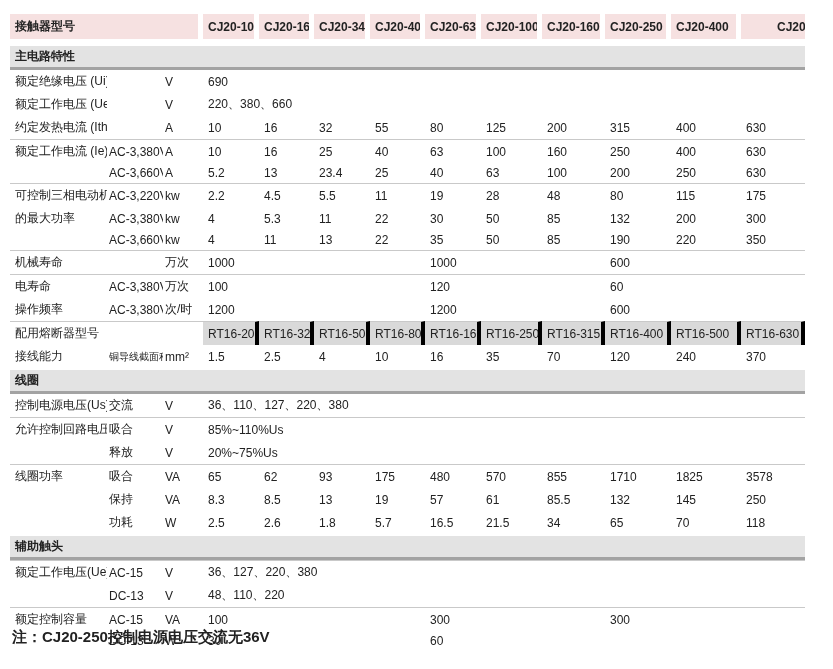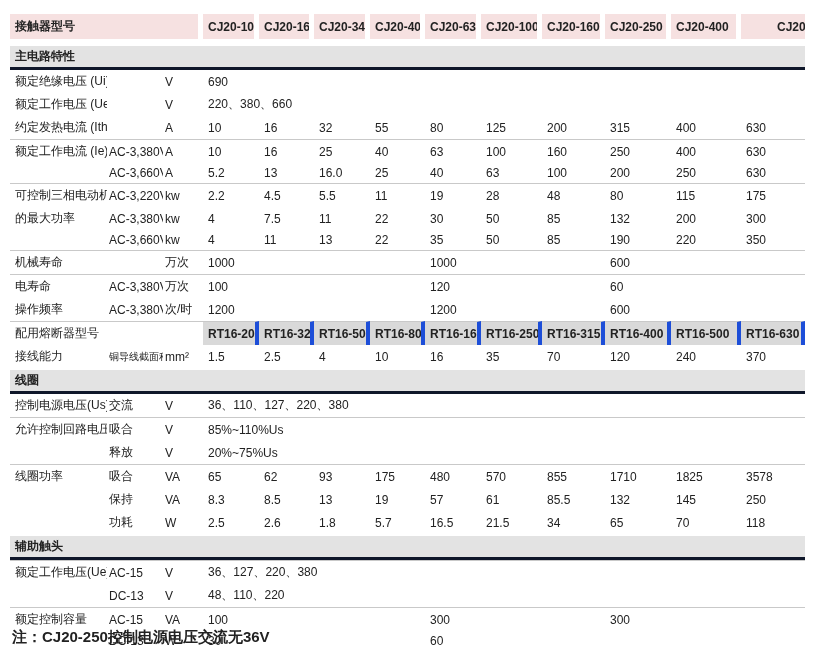--- a/index.html
+++ b/index.html
@@ -30,38 +30,38 @@
     white-space:nowrap;
     overflow:hidden;
   }
   thead th:last-child{border-right:none;padding-left:36px;}
   
   td.section{
     background:var(--gray,#e3e3e3);
     font-weight:bold;
     padding:2px 0 2px 5px;
     border-top:2px solid #fff;
-    border-bottom:3px solid #0f172a;
+    border-bottom:3px solid #a3a3a3;
   }
   tbody td{
     padding:3px 0 3px 5px;
     vertical-align:middle;
     white-space:nowrap;
     overflow:hidden;
     height:14px;
   }
   tr.sep td{border-top:1px solid var(--sep,#c9c9c9);}
   td.lbl{padding-left:5px;}
   td.sub{padding-left:2px;}
   td.sub.small{font-size:10px;}
   td.unit{padding-left:2px;}
   td.chip{
     background:var(--chip,#d9d9d9);
-    border-right:4px solid #1d4ed8;
-    font-weight:bold;
+    border-right:4px solid #000000;
+    font-weight:normal;
   }
   .note{
     position:absolute;left:12px;top:628px;
     font-size:15px;font-weight:bold;
   }
 </style>
 </head>
 <body>
 
 <div class="page">
@@ -142,21 +142,21 @@
           <td>250</td>
           <td>400</td>
           <td>630</td>
         </tr>
         <tr>
           <td class="lbl"></td>
           <td class="sub">AC-3,660V</td>
           <td class="unit">A</td>
           <td>5.2</td>
           <td>13</td>
-          <td>16.0</td>
+          <td>23.4</td>
           <td>25</td>
           <td>40</td>
           <td>63</td>
           <td>100</td>
           <td>200</td>
           <td>250</td>
           <td>630</td>
         </tr>
         <tr class="sep">
           <td class="lbl">可控制三相电动机</td>
@@ -171,21 +171,21 @@
           <td>48</td>
           <td>80</td>
           <td>115</td>
           <td>175</td>
         </tr>
         <tr>
           <td class="lbl">的最大功率</td>
           <td class="sub">AC-3,380V</td>
           <td class="unit">kw</td>
           <td>4</td>
-          <td>7.5</td>
+          <td>5.3</td>
           <td>11</td>
           <td>22</td>
           <td>30</td>
           <td>50</td>
           <td>85</td>
           <td>132</td>
           <td>200</td>
           <td>300</td>
         </tr>
         <tr>

